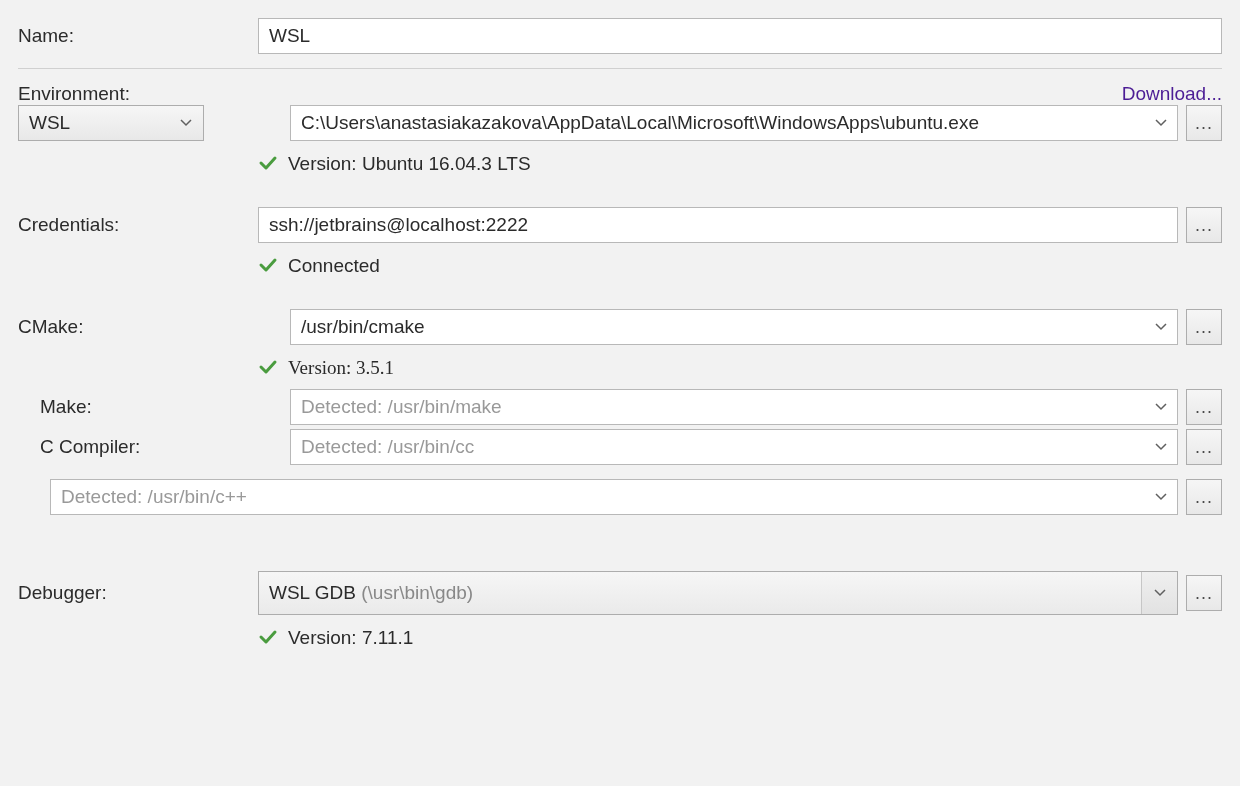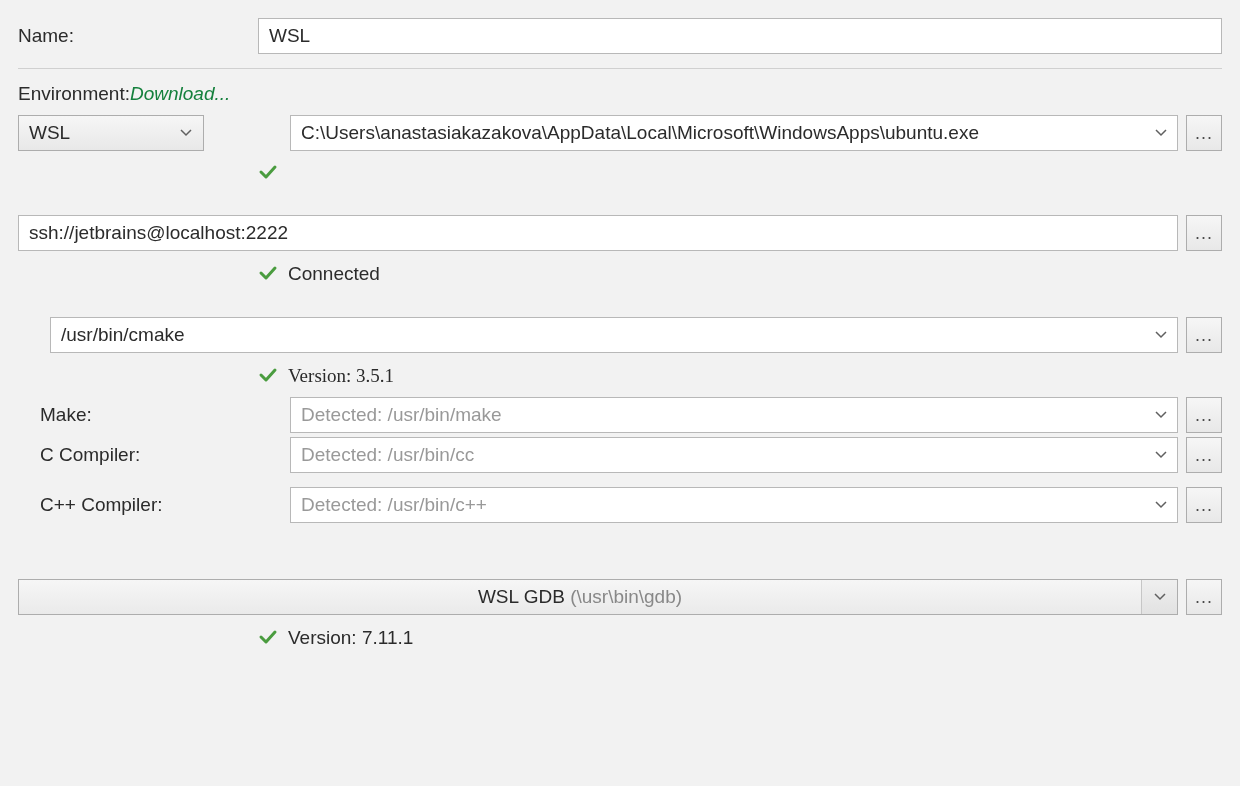--- a/index.html
+++ b/index.html
@@ -72,26 +72,25 @@
       align-items: center;
       justify-content: center;
       flex-shrink: 0;
       color: #4a4a4a;
       font-size: 18px;
       letter-spacing: 1px;
       cursor: pointer;
     }
     .debugger-combo {
       flex: 1;
-      height: 36px;
+      height: 44px;
       display: flex;
       align-items: center;
       background: linear-gradient(#f6f6f6, #eaeaea);
       border: 1px solid #adadad;
-      text-align: center;
     }
     .debugger-combo .dbg-text {
       flex: 1;
       padding: 0 10px;
     }
     .debugger-combo .dbg-text .dim { color: #888; }
     .debugger-combo .chevron-box {
       width: 36px;
       height: 100%;
       display: flex;
@@ -118,26 +117,26 @@
       color: #2b2b2b;
     }
     .separator {
       height: 1px;
       background: #d0d0d0;
       margin: 14px 0 14px;
     }
     .env-header {
       display: flex;
       align-items: center;
-      margin-bottom: 10px;
+      justify-content: space-between;
+      margin-bottom: 0;
     }
     .download-link {
-      color: #15803d;
+      color: #4c1d95;
       cursor: pointer;
-      font-style: italic;
     }
     .spacer-md { height: 18px; }
     .spacer-lg { height: 42px; }
     .combo-input-wrap {
       flex: 1;
       position: relative;
       padding-left: 32px;
     }
     .combo-input-wrap .chevron {
       position: absolute;
@@ -189,43 +188,46 @@
     <div class="dots-btn">...</div>
   </div>
 </div>
 
 <div class="status-row">
   <span class="check-icon">
     <svg viewBox="0 0 20 20">
         <path d="M3 9 L8 14 L17 4" stroke="#4a9c3f" stroke-width="3" fill="none" stroke-linecap="round" stroke-linejoin="round"></path>
       </svg>
   </span>
+  <span class="status-text">Version: Ubuntu 16.04.3 LTS</span>
 </div>
 
 <div class="spacer-md"></div>
 
 <div class="row">
+  <div class="label-col">Credentials:</div>
   <div class="field-col">
     <input type="text" class="text-input readonly" value="ssh://jetbrains@localhost:2222" style="">
     <div class="dots-btn">...</div>
   </div>
 </div>
 
 <div class="status-row">
   <span class="check-icon">
     <svg viewBox="0 0 20 20">
         <path d="M3 9 L8 14 L17 4" stroke="#4a9c3f" stroke-width="3" fill="none" stroke-linecap="round" stroke-linejoin="round"></path>
       </svg>
   </span>
   <span class="status-text">Connected</span>
 </div>
 
 <div class="spacer-md"></div>
 
 <div class="row">
+  <div class="label-col">CMake:</div>
   <div class="field-col">
     <div class="combo-input-wrap">
       <input type="text" class="text-input" value="/usr/bin/cmake" style="">
       <span class="chevron">
         <svg viewBox="0 0 14 14">
             <path d="M2 4 L7 9 L12 4" stroke="#606060" stroke-width="1.5" fill="none"></path>
           </svg>
       </span>
     </div>
     <div class="dots-btn">...</div>
@@ -265,37 +267,37 @@
         <svg viewBox="0 0 14 14">
             <path d="M2 4 L7 9 L12 4" stroke="#606060" stroke-width="1.5" fill="none"></path>
           </svg>
       </span>
     </div>
     <div class="dots-btn">...</div>
   </div>
 </div>
 
 <div class="row" style="margin-bottom:14px;">
-  <div class="label-col indent">C++ Compiler:</div>
   <div class="field-col">
     <div class="combo-input-wrap">
       <input type="text" class="text-input" placeholder="Detected: /usr/bin/c++" style="">
       <span class="chevron">
         <svg viewBox="0 0 14 14">
             <path d="M2 4 L7 9 L12 4" stroke="#606060" stroke-width="1.5" fill="none"></path>
           </svg>
       </span>
     </div>
     <div class="dots-btn">...</div>
   </div>
 </div>
 
 <div class="spacer-lg"></div>
 
 <div class="row">
+  <div class="label-col">Debugger:</div>
   <div class="field-col">
     <div class="debugger-combo">
       <span class="dbg-text">
         <span>WSL GDB</span>
         <span class="dim">(\usr\bin\gdb)</span>
       </span>
       <span class="chevron-box">
         <span class="chevron">
           <svg viewBox="0 0 14 14">
               <path d="M2 4 L7 9 L12 4" stroke="#606060" stroke-width="1.5" fill="none"></path>

